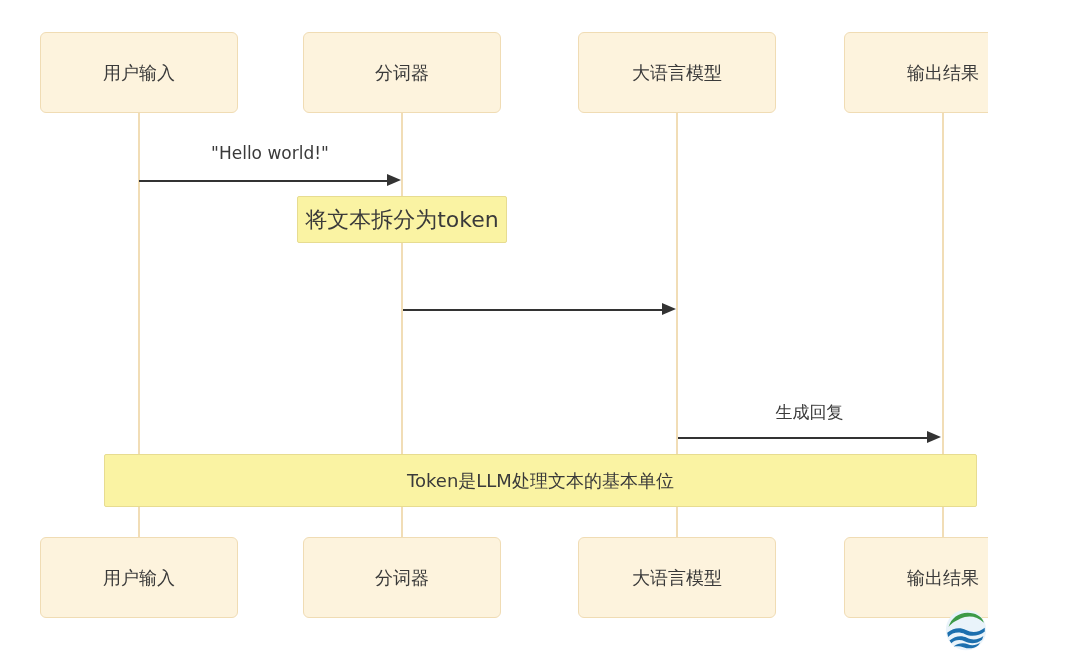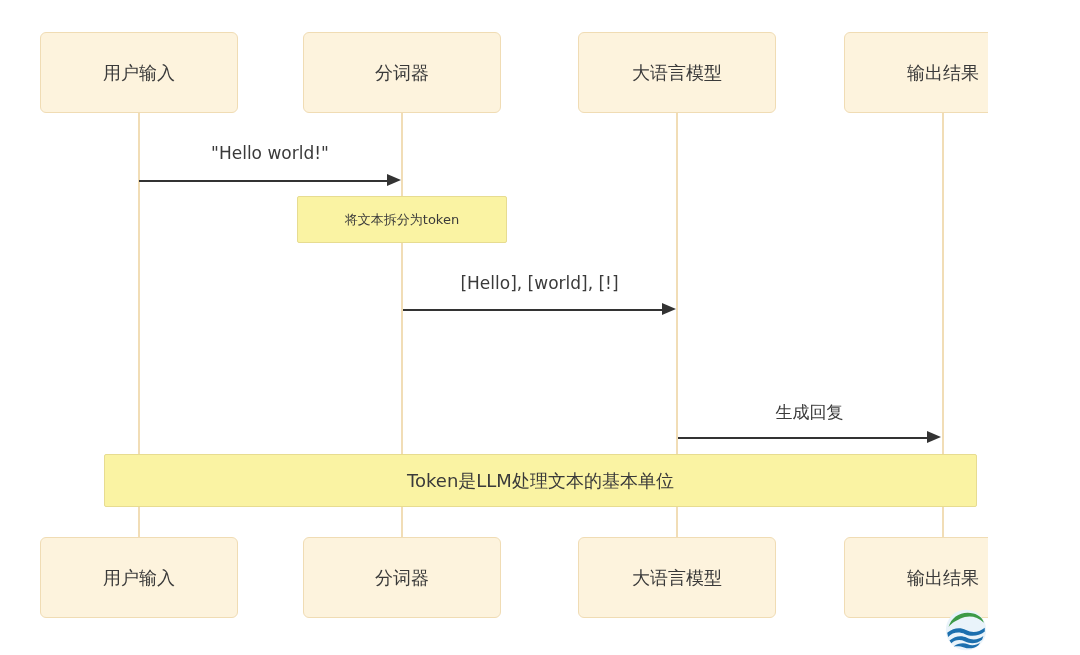--- a/index.html
+++ b/index.html
@@ -59,21 +59,21 @@
     border-bottom: 6.5px solid transparent;
   }
   .note {
     position: absolute;
     background: var(--note-fill, #faf3a3);
     border: 1px solid var(--note-border, #e7dc91);
     border-radius: 2px;
     display: flex;
     align-items: center;
     justify-content: center;
-    font-size: 13px;
+    font-size: 22px;
     color: var(--text, #3a3a3a);
     z-index: 2;
     white-space: nowrap;
   }
   .note.wide { font-size: 18px; justify-content: center; }
   .brand {
     position: absolute;
     left: 944px;
     top: 608px;
     display: flex;
@@ -116,21 +116,20 @@
   <div class="msg-label" style="left:139px; width:262px; top:143px">"Hello world!"</div>
   <div class="arrow" style="left:139px; top:174px; width:262px">
     <span class="line"></span>
     <span class="head"></span>
   </div>
 
   <div class="note" style="left:297px; top:196px; width:210px; height:47px">
     <span>将文本拆分为token</span>
   </div>
 
-  <div class="msg-label" style="left:403px; width:273px; top:273px">[Hello], [world], [!]</div>
   <div class="arrow" style="left:403px; top:303px; width:273px">
     <span class="line"></span>
     <span class="head"></span>
   </div>
 
 
   <div class="msg-label" style="left:678px; width:263px; top:401px">生成回复</div>
   <div class="arrow" style="left:678px; top:431px; width:263px">
     <span class="line"></span>
     <span class="head"></span>

